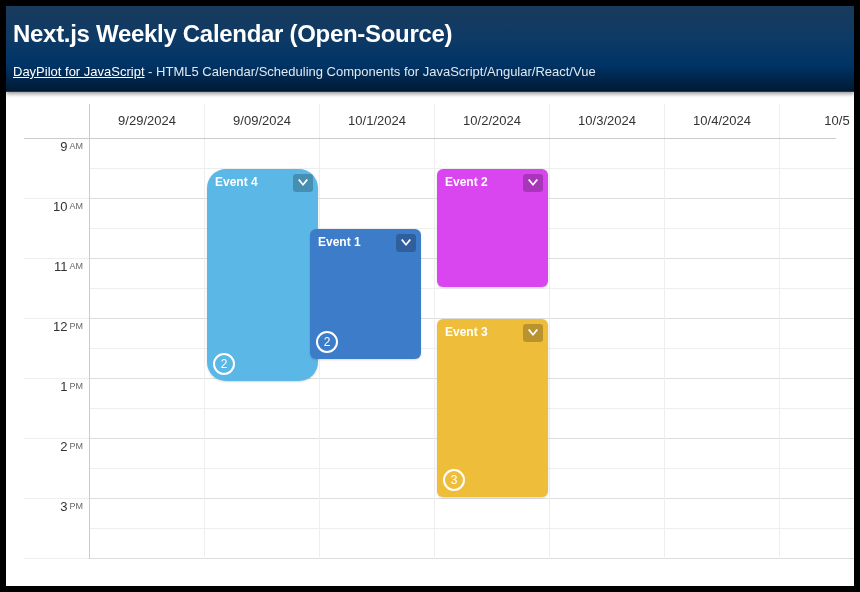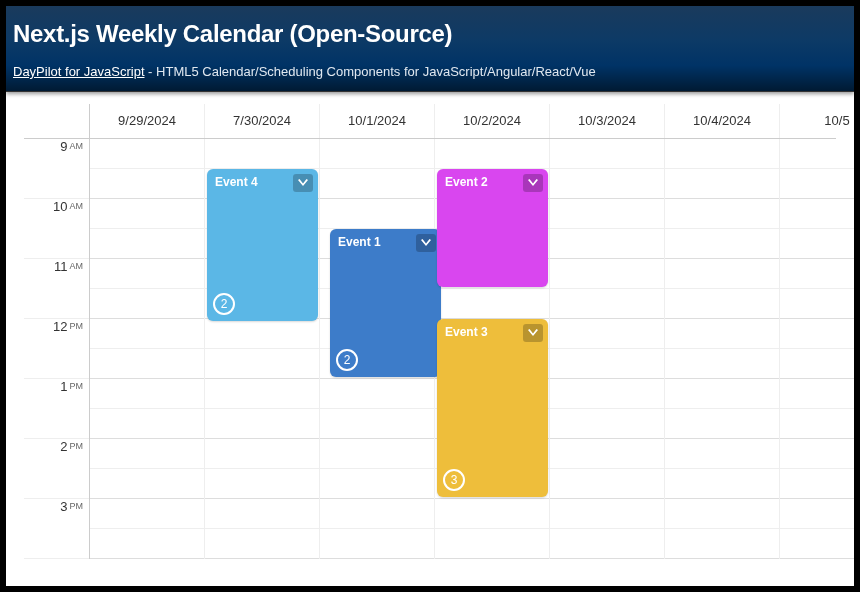--- a/index.html
+++ b/index.html
@@ -57,21 +57,21 @@
     <div class="subtitle">
       <span class="link">DayPilot for JavaScript</span><span> - HTML5 Calendar/Scheduling Components for JavaScript/Angular/React/Vue</span>
     </div>
   </div>
 
   <div class="calendar">
     <div class="day-header-row">
       <div class="time-col-header"></div>
 
     <div class="day-header">9/29/2024</div>
-        <div class="day-header">7/30/2024</div>
+        <div class="day-header">9/09/2024</div>
         <div class="day-header">10/1/2024</div>
         <div class="day-header">10/2/2024</div>
         <div class="day-header">10/3/2024</div>
         <div class="day-header">10/4/2024</div>
         <div class="day-header">10/5</div>
       </div>
     <div class="body-row">
       <div class="time-col">
           <div class="time-cell"><span class="hr">9</span><span class="ampm">AM</span></div>
           <div class="time-cell"><span class="hr">10</span><span class="ampm">AM</span></div>
@@ -188,26 +188,26 @@
           <div class="half-hour"></div>
           <div class="half-hour hour-line"></div>
           <div class="half-hour"></div>
           <div class="half-hour hour-line"></div>
           <div class="half-hour"></div>
           <div class="half-hour hour-line"></div>
           <div class="half-hour"></div>
           <div class="half-hour hour-line"></div>
         </div>
         <div class="events-layer">
-          <div class="event c-blue" style="top: 30px; left: 117px; width: 111px; height: 152px;"><span>Event 4</span><span class="chev">
+          <div class="event c-blue" style="top: 30px; left: 117px; width: 111px; height: 212px; border-radius: 19px;"><span>Event 4</span><span class="chev">
               <svg viewBox="0 0 10 8">
                 <path d="M0 1 L5 7 L10 1 L8.5 0 L5 4.5 L1.5 0 Z"></path>
               </svg>
             </span><span class="badge">2</span></div>
-          <div class="event c-dblue" style="top: 90px; left: 240px; width: 111px; height: 148px;"><span>Event 1</span><span class="chev">
+          <div class="event c-dblue" style="top: 90px; left: 220px; width: 111px; height: 130px;"><span>Event 1</span><span class="chev">
               <svg viewBox="0 0 10 8">
                 <path d="M0 1 L5 7 L10 1 L8.5 0 L5 4.5 L1.5 0 Z"></path>
               </svg>
             </span><span class="badge">2</span></div>
           <div class="event c-green" style="top: 30px; left: 347px; width: 111px; height: 118px;"><span>Event 2</span><span class="chev">
               <svg viewBox="0 0 10 8">
                 <path d="M0 1 L5 7 L10 1 L8.5 0 L5 4.5 L1.5 0 Z"></path>
               </svg>
             </span></div>
           <div class="event c-yellow" style="top: 180px; left: 347px; width: 111px; height: 178px;"><span>Event 3</span><span class="chev">

